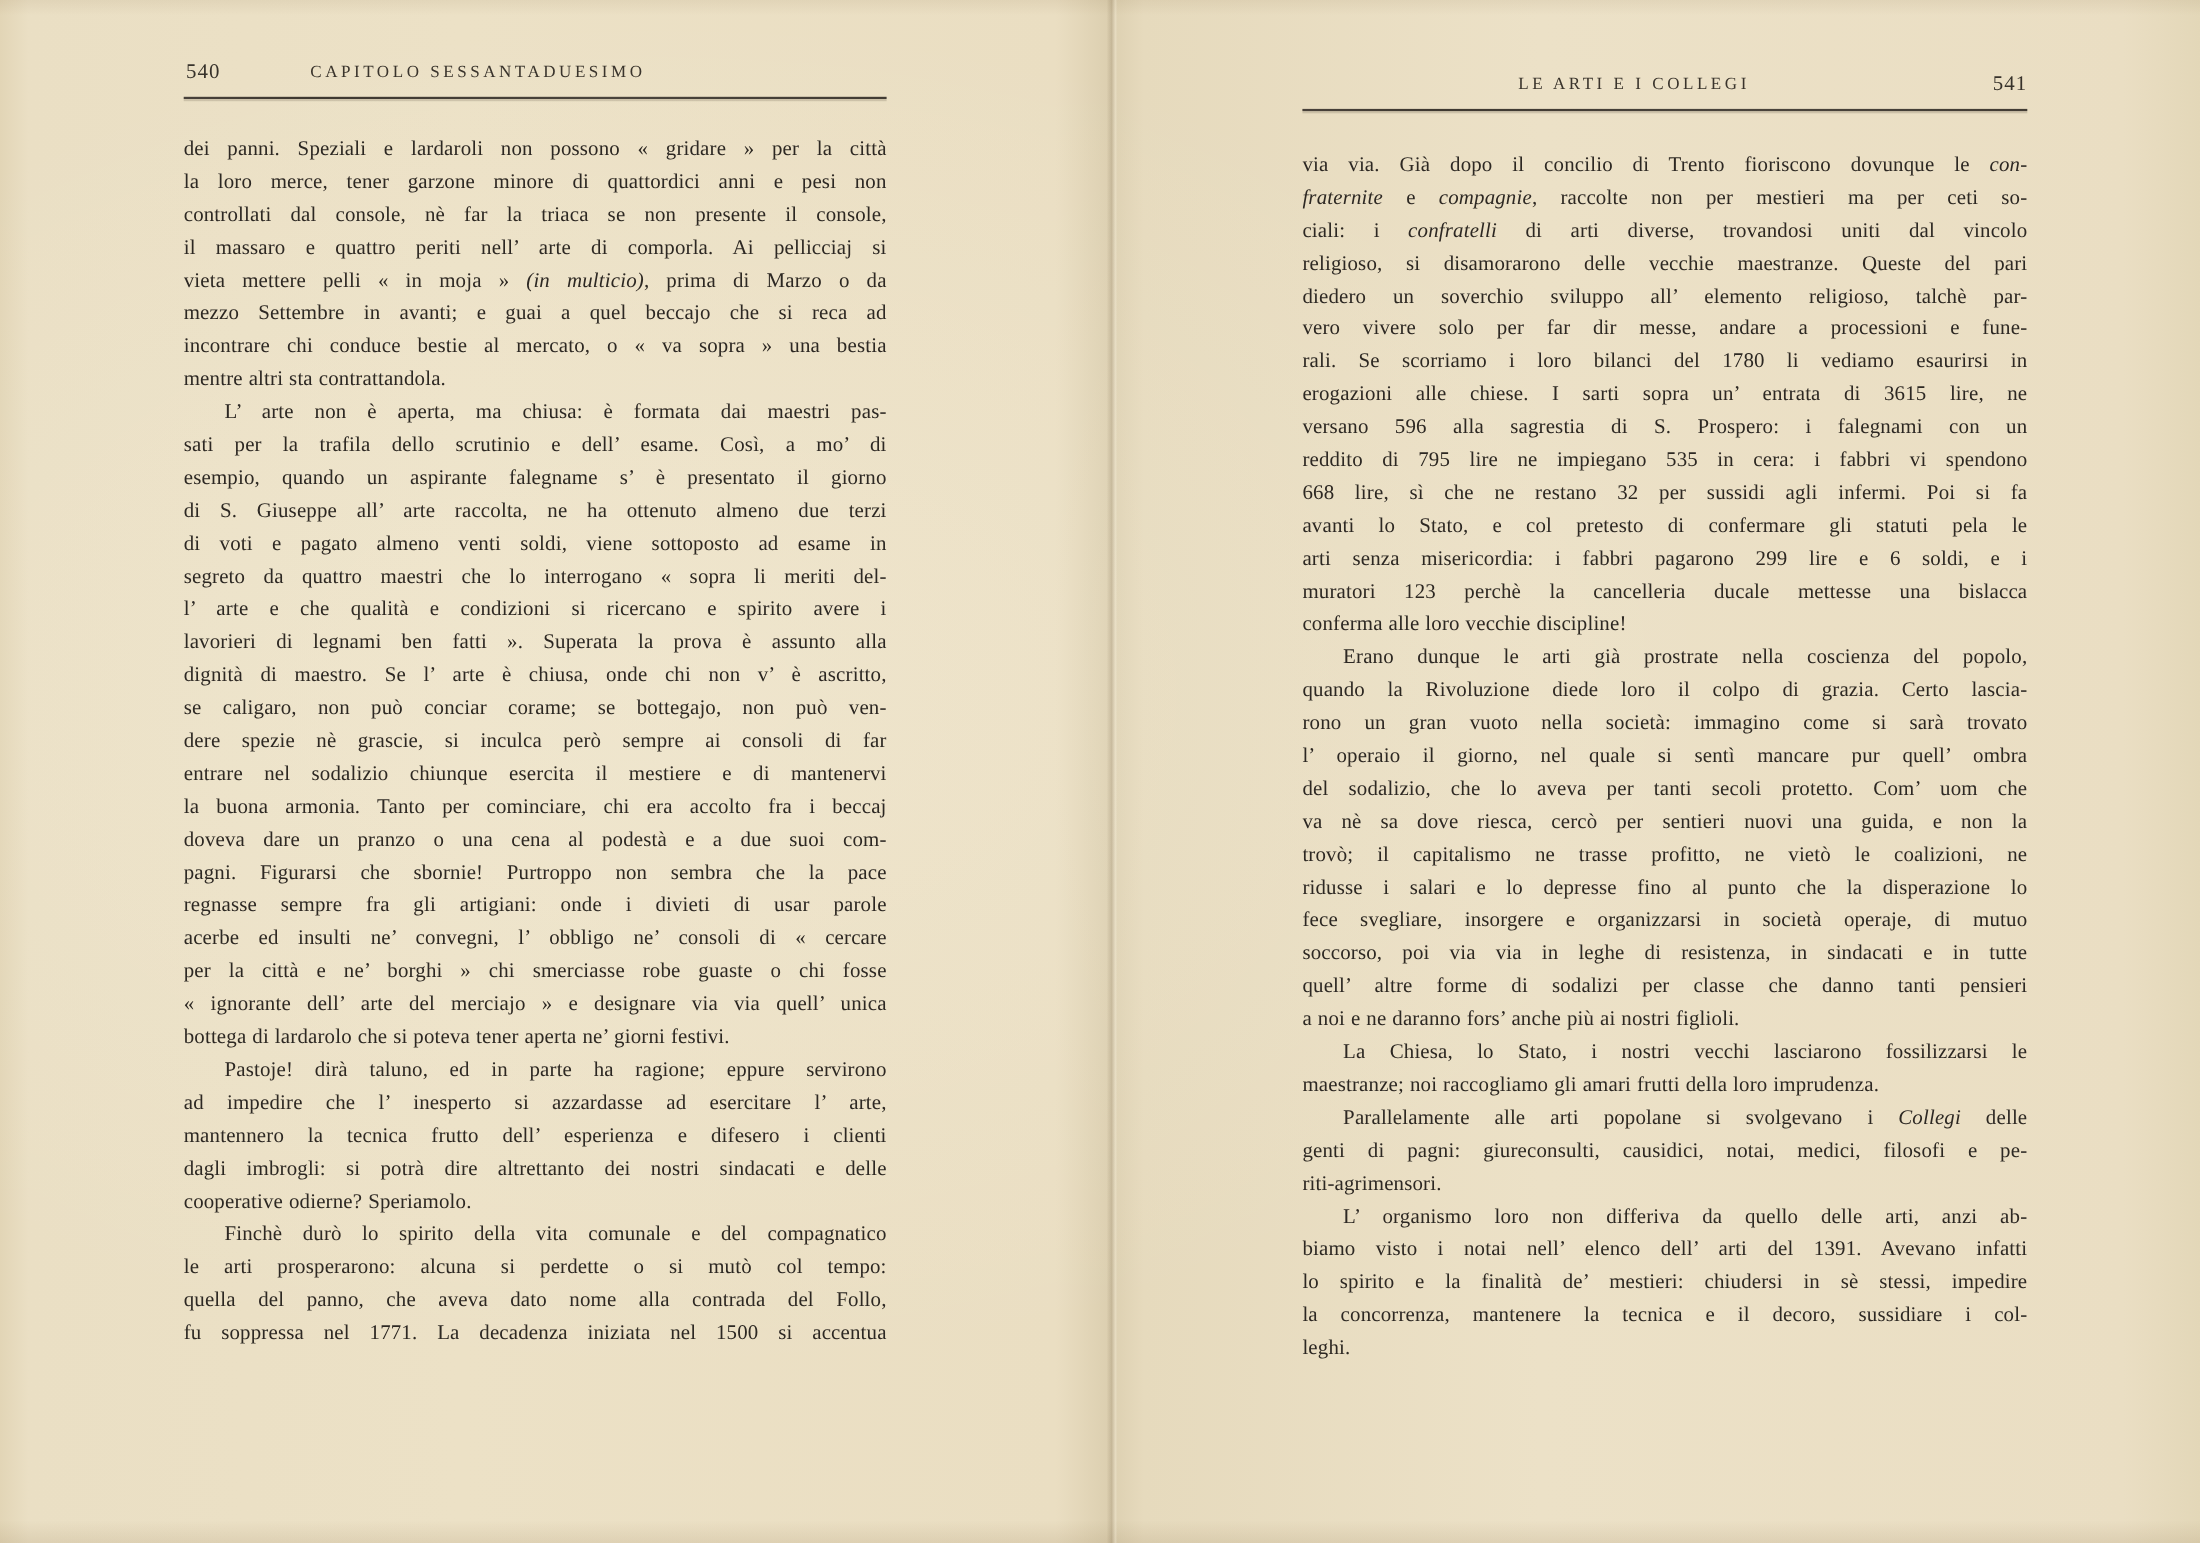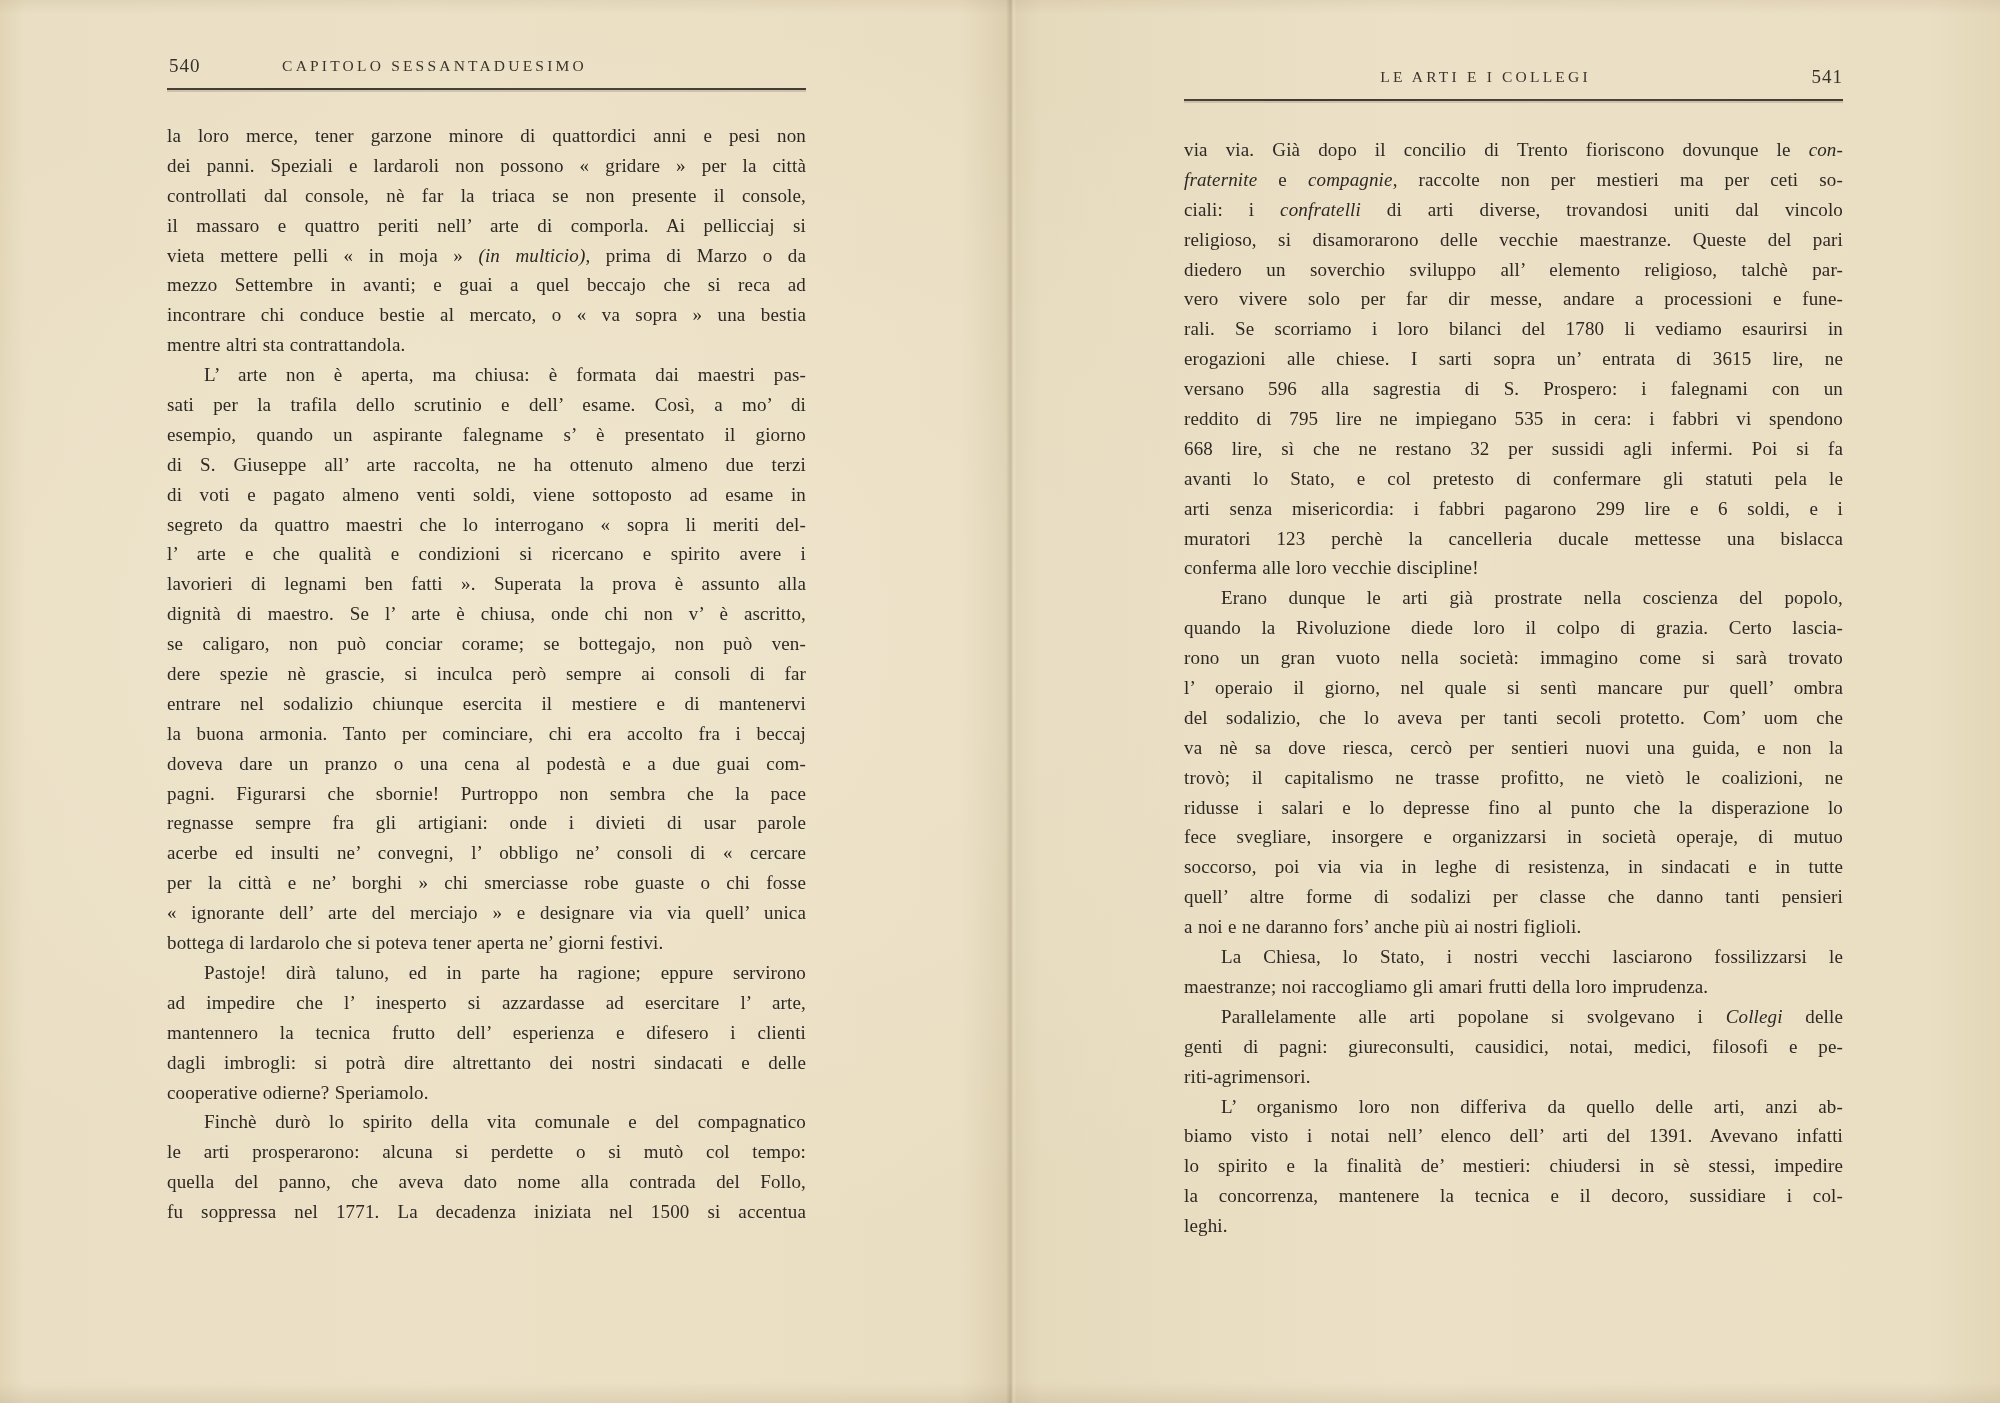--- a/index.html
+++ b/index.html
@@ -64,42 +64,42 @@
 
 <div class="gutter-crease"></div>
 
 <div class="page page-left">
   <div class="page-header">
     <span class="page-number">540</span>
     <span class="running-title">CAPITOLO SESSANTADUESIMO</span>
   </div>
   <div class="header-rule"></div>
   <div class="page-text">
+      <div class="line"><span>dei panni. Speziali e lardaroli non possono « gridare » per la città</span></div>
       <div class="line"><span>la loro merce, tener garzone minore di quattordici anni e pesi non</span></div>
-      <div class="line"><span>dei panni. Speziali e lardaroli non possono « gridare » per la città</span></div>
       <div class="line"><span>controllati dal console, nè far la triaca se non presente il console,</span></div>
       <div class="line"><span>il massaro e quattro periti nell’ arte di comporla. Ai pellicciaj si</span></div>
       <div class="line"><span>vieta mettere pelli « in moja » </span><span class="it">(in multicio)</span><span>, prima di Marzo o da</span></div>
       <div class="line"><span>mezzo Settembre in avanti; e guai a quel beccajo che si reca ad</span></div>
       <div class="line"><span>incontrare chi conduce bestie al mercato, o « va sopra » una bestia</span></div>
       <div class="line ragged"><span>mentre altri sta contrattandola.</span></div>
       <div class="line indent"><span>L’ arte non è aperta, ma chiusa: è formata dai maestri pas-</span></div>
       <div class="line"><span>sati per la trafila dello scrutinio e dell’ esame. Così, a mo’ di</span></div>
       <div class="line"><span>esempio, quando un aspirante falegname s’ è presentato il giorno</span></div>
       <div class="line"><span>di S. Giuseppe all’ arte raccolta, ne ha ottenuto almeno due terzi</span></div>
       <div class="line"><span>di voti e pagato almeno venti soldi, viene sottoposto ad esame in</span></div>
       <div class="line"><span>segreto da quattro maestri che lo interrogano « sopra li meriti del-</span></div>
       <div class="line"><span>l’ arte e che qualità e condizioni si ricercano e spirito avere i</span></div>
       <div class="line"><span>lavorieri di legnami ben fatti ». Superata la prova è assunto alla</span></div>
       <div class="line"><span>dignità di maestro. Se l’ arte è chiusa, onde chi non v’ è ascritto,</span></div>
       <div class="line"><span>se caligaro, non può conciar corame; se bottegajo, non può ven-</span></div>
       <div class="line"><span>dere spezie nè grascie, si inculca però sempre ai consoli di far</span></div>
       <div class="line"><span>entrare nel sodalizio chiunque esercita il mestiere e di mantenervi</span></div>
       <div class="line"><span>la buona armonia. Tanto per cominciare, chi era accolto fra i beccaj</span></div>
-      <div class="line"><span>doveva dare un pranzo o una cena al podestà e a due guai com-</span></div>
+      <div class="line"><span>doveva dare un pranzo o una cena al podestà e a due suoi com-</span></div>
       <div class="line"><span>pagni. Figurarsi che sbornie! Purtroppo non sembra che la pace</span></div>
       <div class="line"><span>regnasse sempre fra gli artigiani: onde i divieti di usar parole</span></div>
       <div class="line"><span>acerbe ed insulti ne’ convegni, l’ obbligo ne’ consoli di « cercare</span></div>
       <div class="line"><span>per la città e ne’ borghi » chi smerciasse robe guaste o chi fosse</span></div>
       <div class="line"><span>« ignorante dell’ arte del merciajo » e designare via via quell’ unica</span></div>
       <div class="line ragged"><span>bottega di lardarolo che si poteva tener aperta ne’ giorni festivi.</span></div>
       <div class="line indent"><span>Pastoje! dirà taluno, ed in parte ha ragione; eppure servirono</span></div>
       <div class="line"><span>ad impedire che l’ inesperto si azzardasse ad esercitare l’ arte,</span></div>
       <div class="line"><span>mantennero la tecnica frutto dell’ esperienza e difesero i clienti</span></div>
       <div class="line"><span>dagli imbrogli: si potrà dire altrettanto dei nostri sindacati e delle</span></div>

